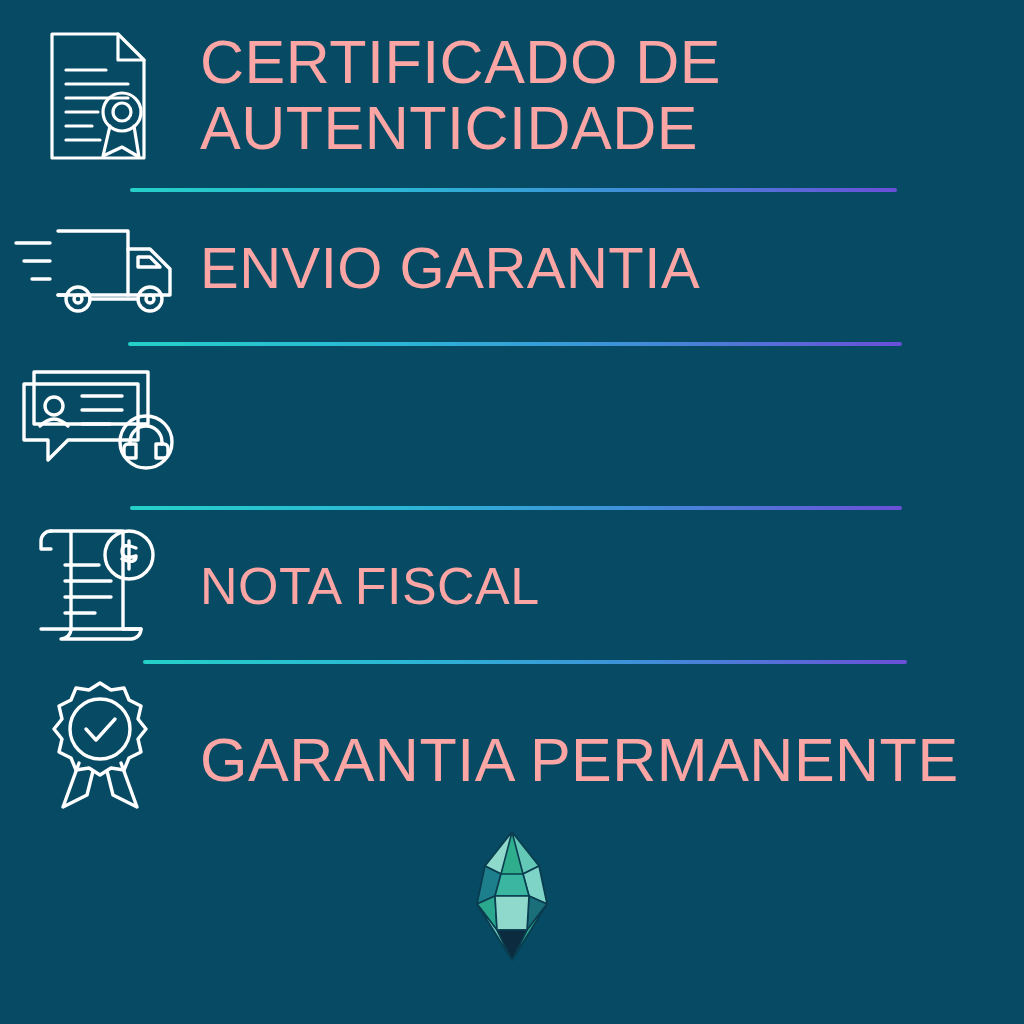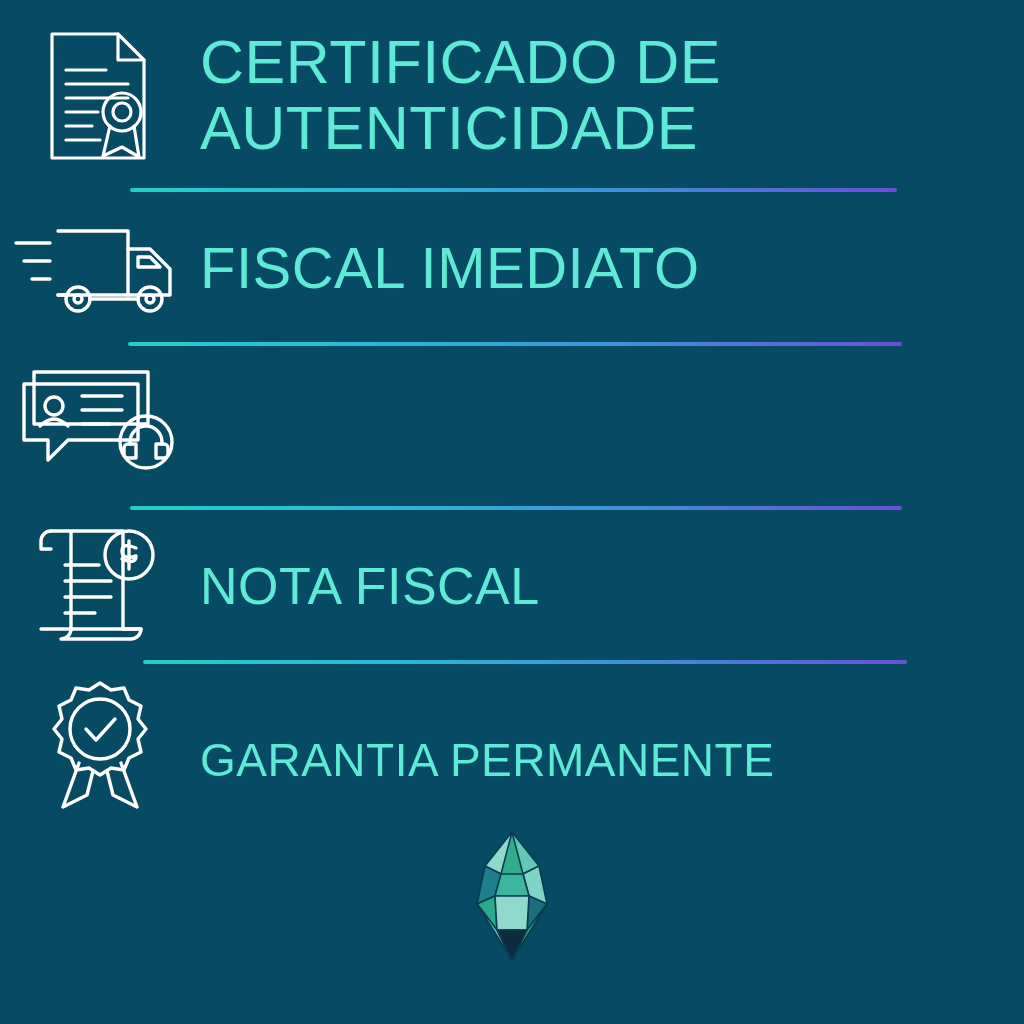--- a/index.html
+++ b/index.html
@@ -40,37 +40,37 @@
     display: flex;
     align-items: center;
     justify-content: center;
   }
   .label-cell {
     flex: 1;
     display: flex;
     align-items: center;
   }
   .benefit-label {
-    color: #5eead4;
+    color: #fca5a5;
     font-weight: 400;
     letter-spacing: 0.5px;
     line-height: 1.08;
     white-space: pre-line;
   }
   
   .row-0 { height: 176px; }
   .row-0 .benefit-label { font-size: 61px; }
   .row-1 { height: 140px; }
   .row-1 .benefit-label { font-size: 58px; }
   .row-2 { height: 150px; }
   .row-2 .benefit-label { font-size: 58px; }
   .row-3 { height: 140px; }
   .row-3 .benefit-label { font-size: 52px; }
   .row-4 { height: 150px; }
-  .row-4 .benefit-label { font-size: 46px; margin-top: 32px; }
+  .row-4 .benefit-label { font-size: 61px; margin-top: 32px; }
 
   .divider {
     height: 4px;
     margin: 4px 0 6px 0;
     border-radius: 2px;
     background: linear-gradient(to right, #25d0c8 0%, #2bb6d6 35%, #3f8fd8 65%, #6b4fd8 100%);
   }
   .divider.d0 { width: 767px; margin-left: 130px; }
   .divider.d1 { width: 774px; margin-left: 128px; }
   .divider.d2 { width: 772px; margin-left: 130px; }
@@ -127,21 +127,21 @@
           <circle cx="140" cy="86" r="12"></circle>
           <circle cx="140" cy="86" r="4"></circle>
           <path d="M48 82 H56"></path>
           <path d="M80 86 H128"></path>
           <path d="M6 30 H40"></path>
           <path d="M14 48 H40"></path>
           <path d="M22 66 H40"></path>
         </svg>
       </div>
       <div class="label-cell">
-        <div class="benefit-label">FISCAL IMEDIATO</div>
+        <div class="benefit-label">ENVIO GARANTIA</div>
       </div>
     </div>
 
     <div class="divider d1"></div>
 
     <div class="benefit-row row-2">
       <div class="icon-cell">
         <svg width="180" height="130" viewBox="0 0 180 130" fill="none" stroke="#ffffff" stroke-width="3.4" stroke-linecap="round" stroke-linejoin="round">
           <path d="M24 10 H138 V62 H24 Z"></path>
           <path d="M14 22 H128 V78 H58 L38 98 V78 H14 Z"></path>

